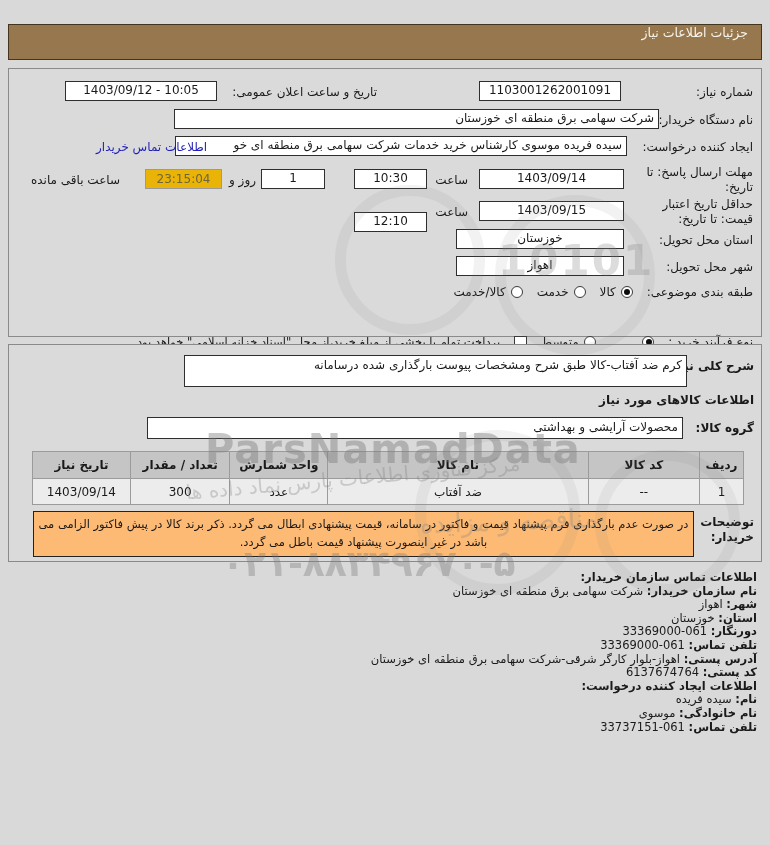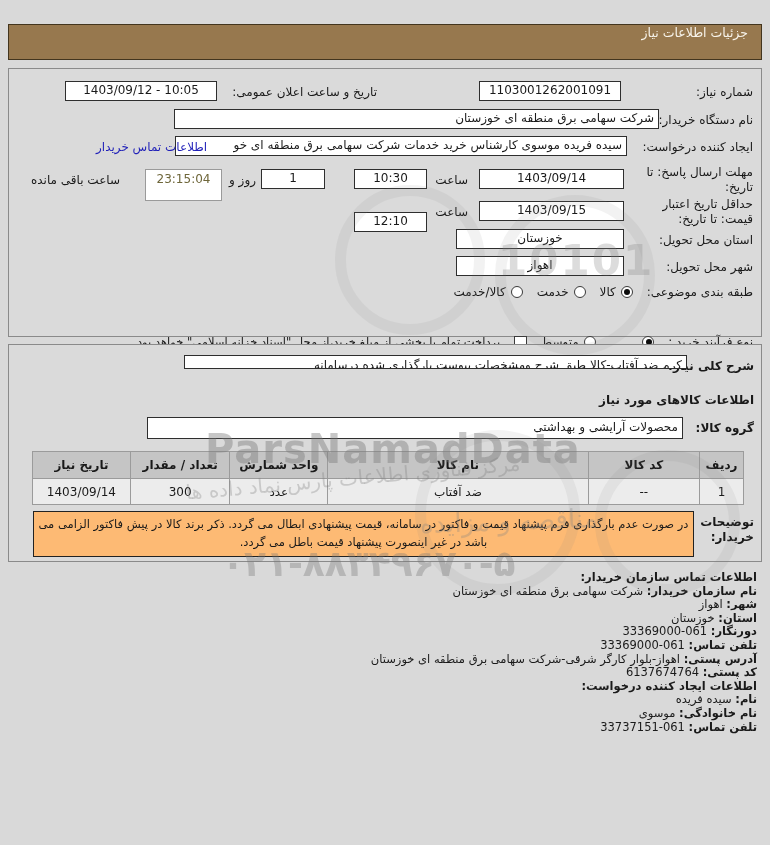--- a/index.html
+++ b/index.html
@@ -29,21 +29,21 @@
   .lbl.two { white-space:normal; width:112px; line-height:15px; text-align:right; }
   .lbl.b { font-weight:bold; }
   .field {
     position:absolute; height:20px; background:#fff;
     border:1px solid #2E2E2E; font-size:12px; line-height:17px;
     padding:0 4px; overflow:hidden; white-space:nowrap;
   }
   .field.center { text-align:center; direction:ltr; }
   .field.rtl-text { text-align:right; }
   .timer {
-    position:absolute; height:32px; background:#ffffff;
+    position:absolute; height:20px; background:#eab308;
     border:1px solid #9A9A9A; color:#6E663A; font-size:12px;
     line-height:18px; text-align:center; direction:ltr;
   }
   .link { position:absolute; color:#1F1FB8; white-space:nowrap; cursor:pointer; font-size:12px; }
   .optrow { position:absolute; display:flex; align-items:center; gap:14px; white-space:nowrap; }
   .optgrp { display:flex; align-items:center; gap:5px; }
   .radio {
     width:12px; height:12px; border:1.5px solid #3a3a3a; border-radius:50%;
     background:#fff; display:inline-block; flex:0 0 auto;
   }
@@ -137,21 +137,21 @@
       <span class="radio"></span>
       <span style="font-size:12px;">متوسط</span>
     </span>
     <span class="checkbox"></span>
     <span>پرداخت تمام یا بخشی از مبلغ خرید،از محل "اسناد خزانه اسلامی" خواهد بود.</span>
   </div>
 </div>
 
 <div class="panel" id="panel2">
   <span class="lbl b" style="right:7px; top:14px;">شرح کلی نیاز:</span>
-  <div class="field rtl-text" style="right:74px; width:503px; top:10px; height:14px; line-height:19px;">کرم ضد آفتاب-کالا طبق شرح ومشخصات پیوست بارگذاری شده درسامانه</div>
+  <div class="field rtl-text" style="right:74px; width:503px; top:10px; height:32px; line-height:19px;">کرم ضد آفتاب-کالا طبق شرح ومشخصات پیوست بارگذاری شده درسامانه</div>
 
   <span class="lbl b" style="right:7px; top:48px;">اطلاعات کالاهای مورد نیاز</span>
 
   <span class="lbl b" style="right:7px; top:76px;">گروه کالا:</span>
   <div class="field rtl-text" style="right:78px; width:536px; top:72px; height:22px; line-height:19px;">محصولات آرایشی و بهداشتی</div>
 
   <table class="goods-table">
     <colgroup>
       <col style="width:44px">
         <col style="width:112px">

